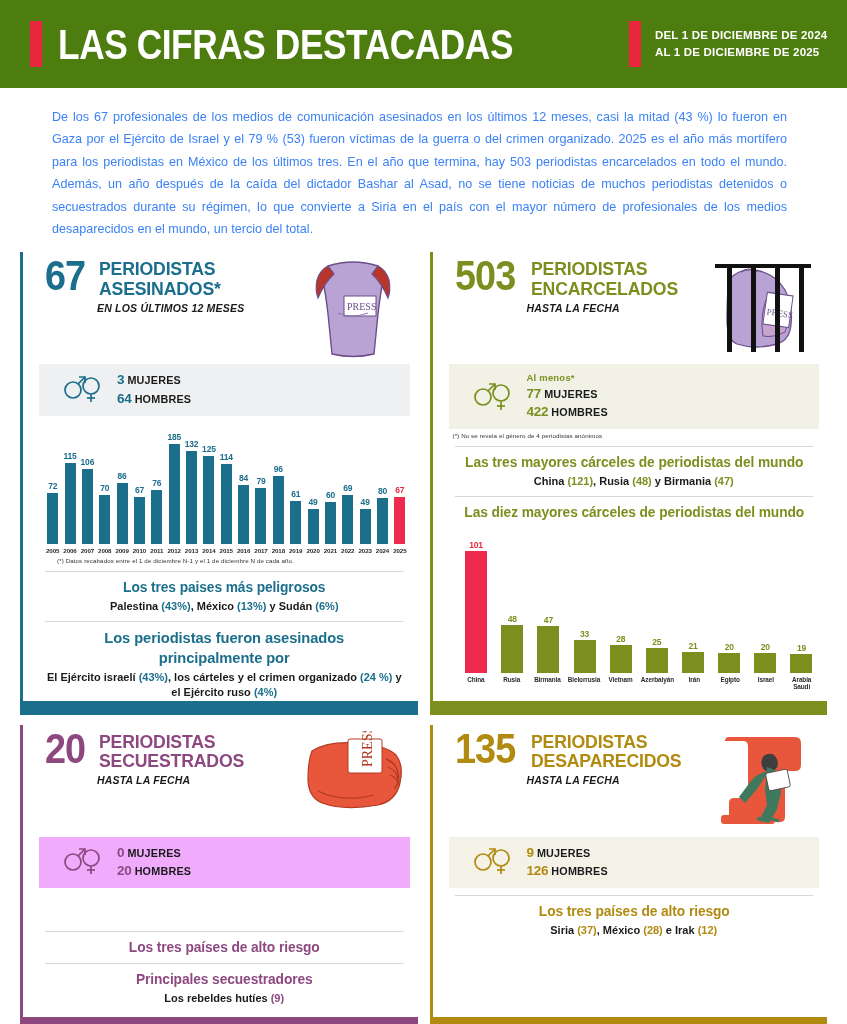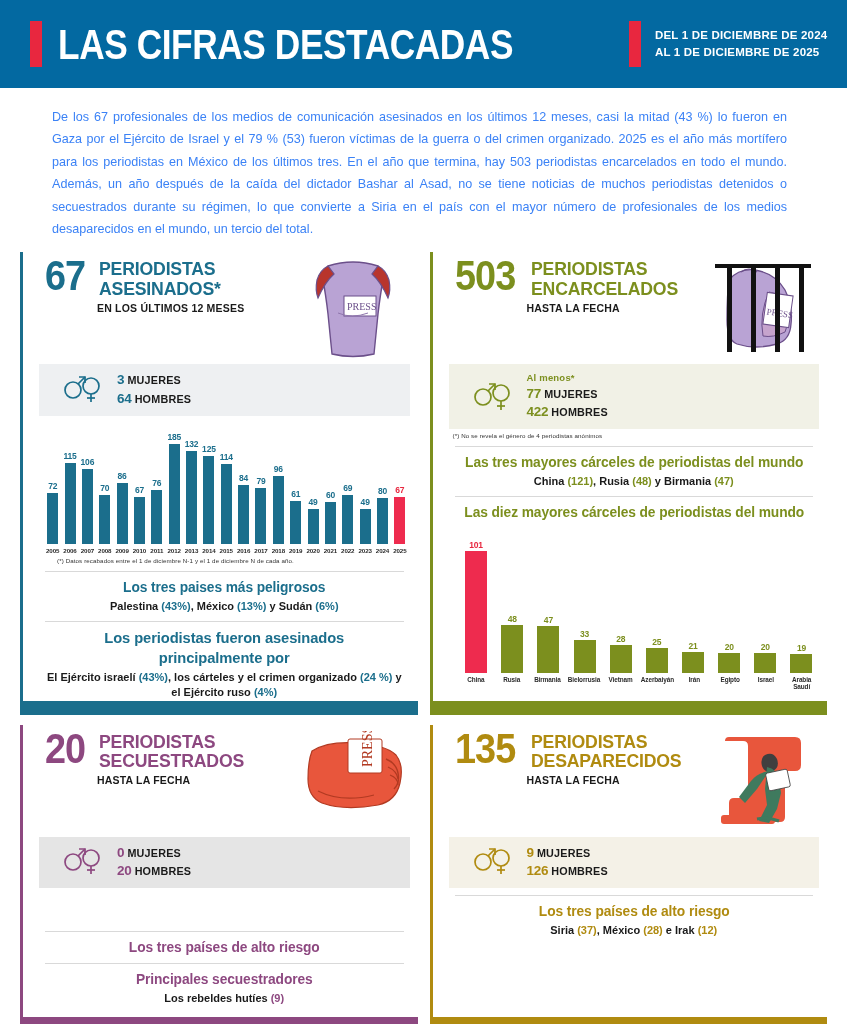--- a/index.html
+++ b/index.html
@@ -5,21 +5,21 @@
   * { box-sizing: border-box; margin: 0; padding: 0; }
   html, body {
     width: 847px; height: 1024px;
     background: #ffffff;
     font-family: "Liberation Sans", sans-serif;
     overflow: hidden;
   }
 
   
   .header {
-    background: #0369a1;
+    background: #4d7c0f;
     height: 88px;
     display: flex;
     align-items: center;
     padding: 0 30px;
   }
   .hdr-bar {
     width: 12px; height: 46px;
     background: #e8273f;
     flex: 0 0 auto;
   }
@@ -112,39 +112,40 @@
     transform-origin: left top;
     padding-top: 1px;
   }
   .p-sub {
     font-size: 10.5px;
     font-weight: bold;
     color: #1a1a1a;
     letter-spacing: 0.2px;
     margin-top: 4px;
     margin-left: 52px;
+    font-style: italic;
   }
   .p-illu {
     width: 110px; height: 100px;
     flex: 0 0 auto;
     margin-right: 4px;
   }
   .p-illu svg { display: block; }
 
   
   .gender {
     background: #eef0f2;
     display: flex;
     align-items: center;
     gap: 14px;
     padding: 7px 10px 7px 22px;
     margin: 6px 8px 0 8px;
   }
   .gender.tint-green { background: #f1f1e6; }
-  .gender.tint-purple { background: #e5e5e5; }
+  .gender.tint-purple { background: #f0abfc; }
   .gender.tint-gold { background: #f4f1e7; }
   .g-icon { flex: 0 0 auto; }
   .g-lines { font-size: 11.5px; line-height: 1.38; color: #1a1a1a; }
   .g-atleast {
     font-size: 9.5px; font-weight: bold;
     color: var(--accent); letter-spacing: .2px;
   }
   .g-lines b {
     font-weight: 900;
     color: var(--accent);

